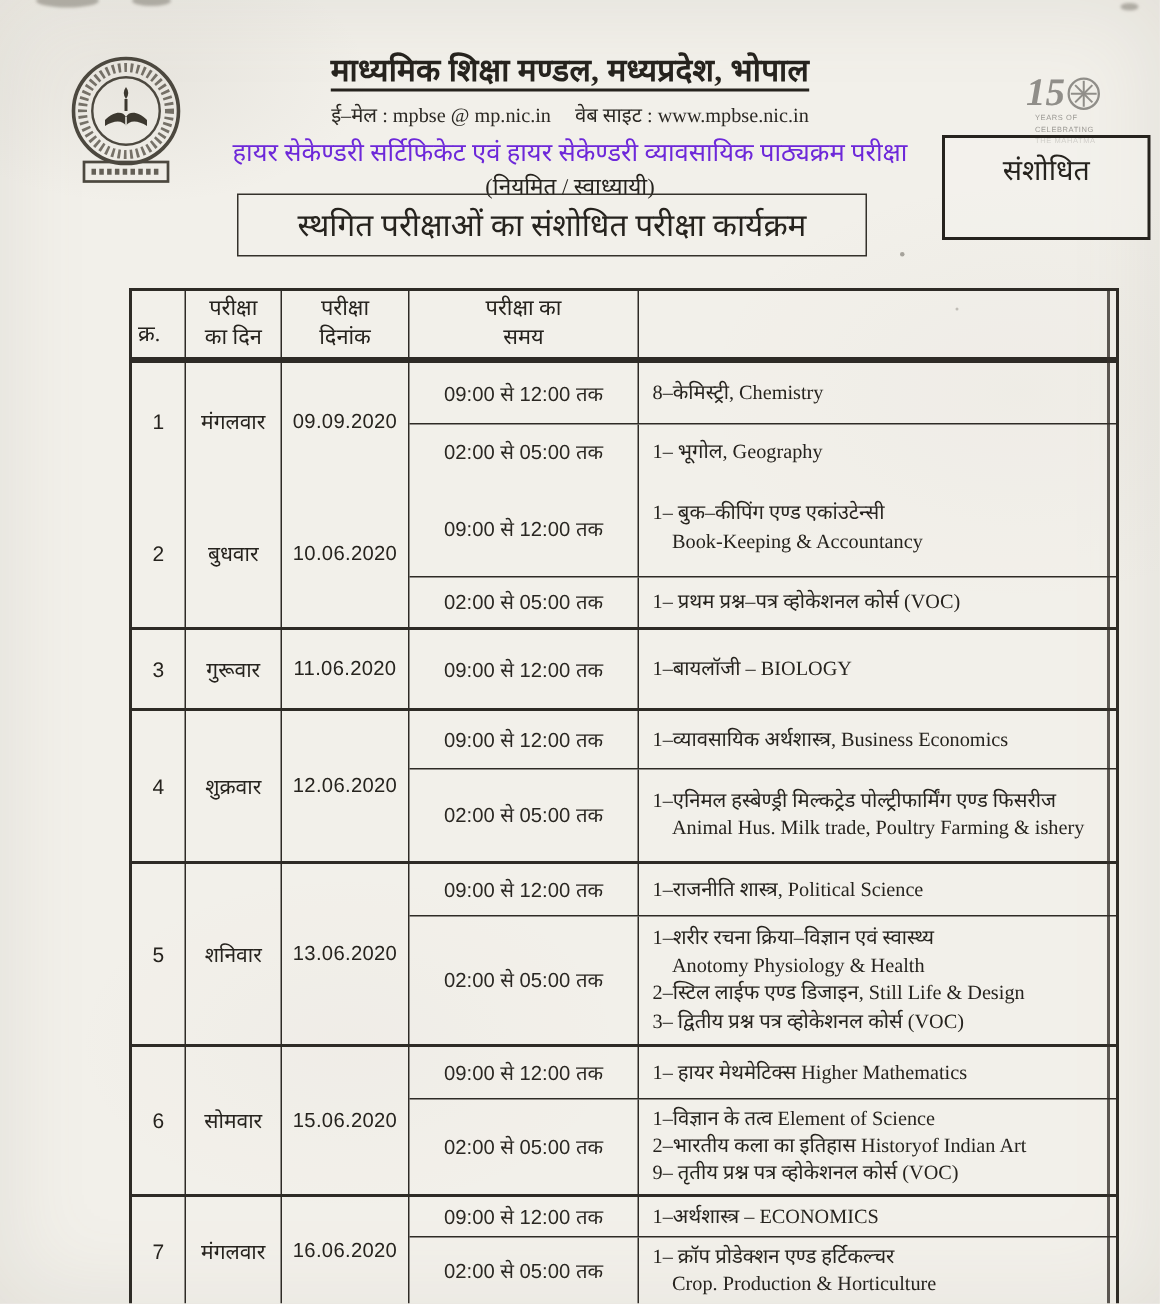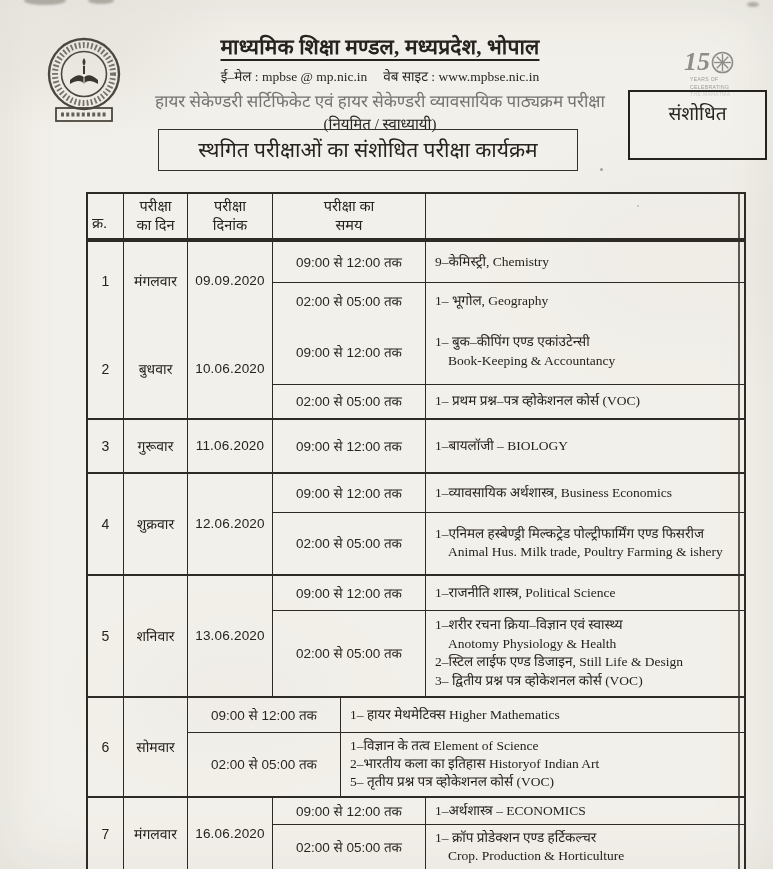--- a/index.html
+++ b/index.html
@@ -27,21 +27,21 @@
 
   
   .seal{ position:absolute; left:40px; top:36px; width:88px; height:92px; }
   .head-center{ position:absolute; left:95px; top:32px; width:570px; text-align:center; }
   .board-name{
     display:inline-block; font-size:21px; font-weight:bold; letter-spacing:.2px;
     text-decoration:underline; text-underline-offset:5px; text-decoration-thickness:1.5px;
   }
   .contact{ margin-top:7px; font-size:13.5px; color:#2b2823; }
   .contact span{ padding:0 8px;text-align:center; }
-  .exam-name{ margin-top:4px; font-size:17px; color:#737373; }
+  .exam-name{ margin-top:4px; font-size:17px; color:#6d28d9; }
   .exam-mode{ margin-top:1px; font-size:15px; }
 
   .emblem150{ position:absolute; left:684px; top:32px; width:84px; color:#908e89;margin-top:17px; }
   .emblem150 .digits{ font-size:26px; font-style:italic; font-weight:bold; line-height:1;
      display:flex; align-items:center; }
   .emblem150 .cap{ font-size:5px; letter-spacing:.4px; line-height:1.5; color:#9b9994;
      white-space:pre-line; margin-top:1px; margin-left:6px; font-family:"Liberation Sans",sans-serif; }
 
   .class-box{
     position:absolute; left:628px; top:90px; width:139px; min-height:70px;
@@ -169,21 +169,21 @@
     </div>
     <div id="table-body">
   <div class="trow exam-row">
     <div class="cell col-sn c-sn">1</div>
     <div class="cell col-day c-day">मंगलवार</div>
     <div class="cell col-date c-date">09.09.2020</div>
     <div class="slots">
   <div class="slot" style="min-height: 40px;">
     <div class="cell col-time c-time">09:00 से 12:00 तक</div>
     <div class="cell col-subject c-subject">
-                <div class="subj-line">9–केमिस्ट्री, Chemistry</div>
+                <div class="subj-line">8–केमिस्ट्री, Chemistry</div>
               </div>
   </div>
 
   <div class="slot" style="min-height: 38px;">
     <div class="cell col-time c-time">02:00 से 05:00 तक</div>
     <div class="cell col-subject c-subject">
                 <div class="subj-line">1– भूगोल, Geography</div>
               </div>
   </div>
 </div>
@@ -267,34 +267,35 @@
                 <div class="subj-line">2–स्टिल लाईफ एण्ड डिजाइन, Still Life &amp; Design</div>
                 <div class="subj-line">3– द्वितीय प्रश्न पत्र व्होकेशनल कोर्स (VOC)</div>
               </div>
   </div>
 </div>
   </div>
 
   <div class="trow exam-row">
     <div class="cell col-sn c-sn">6</div>
     <div class="cell col-day c-day">सोमवार</div>
+    <div class="cell col-date c-date">15.06.2020</div>
     <div class="slots">
   <div class="slot" style="min-height: 34px;">
     <div class="cell col-time c-time">09:00 से 12:00 तक</div>
     <div class="cell col-subject c-subject">
                 <div class="subj-line">1– हायर मेथमेटिक्स Higher Mathematics</div>
               </div>
   </div>
 
   <div class="slot" style="min-height: 62px;">
     <div class="cell col-time c-time">02:00 से 05:00 तक</div>
     <div class="cell col-subject c-subject">
                 <div class="subj-line">1–विज्ञान के तत्व Element of Science</div>
                 <div class="subj-line">2–भारतीय कला का इतिहास Historyof Indian Art</div>
-                <div class="subj-line">5– तृतीय प्रश्न पत्र व्होकेशनल कोर्स (VOC)</div>
+                <div class="subj-line">9– तृतीय प्रश्न पत्र व्होकेशनल कोर्स (VOC)</div>
               </div>
   </div>
 </div>
   </div>
 
   <div class="trow exam-row">
     <div class="cell col-sn c-sn">7</div>
     <div class="cell col-day c-day">मंगलवार</div>
     <div class="cell col-date c-date">16.06.2020</div>
     <div class="slots">

